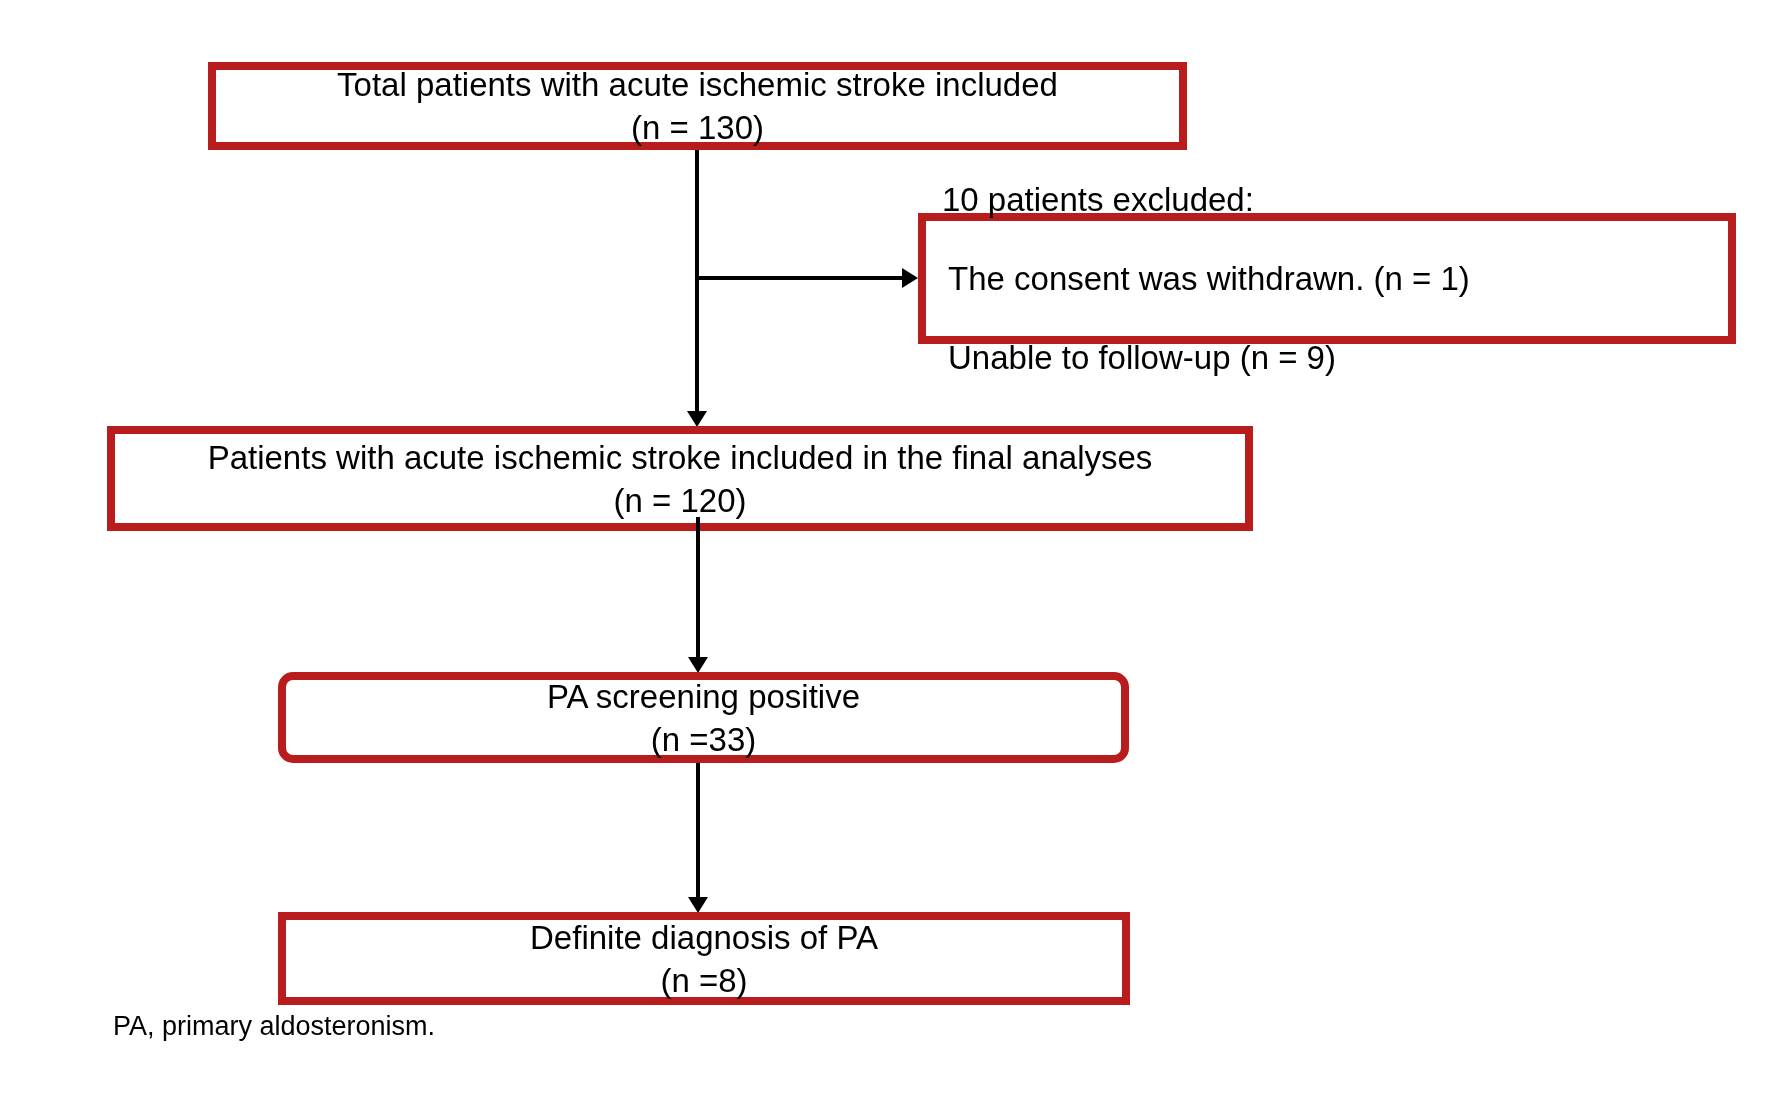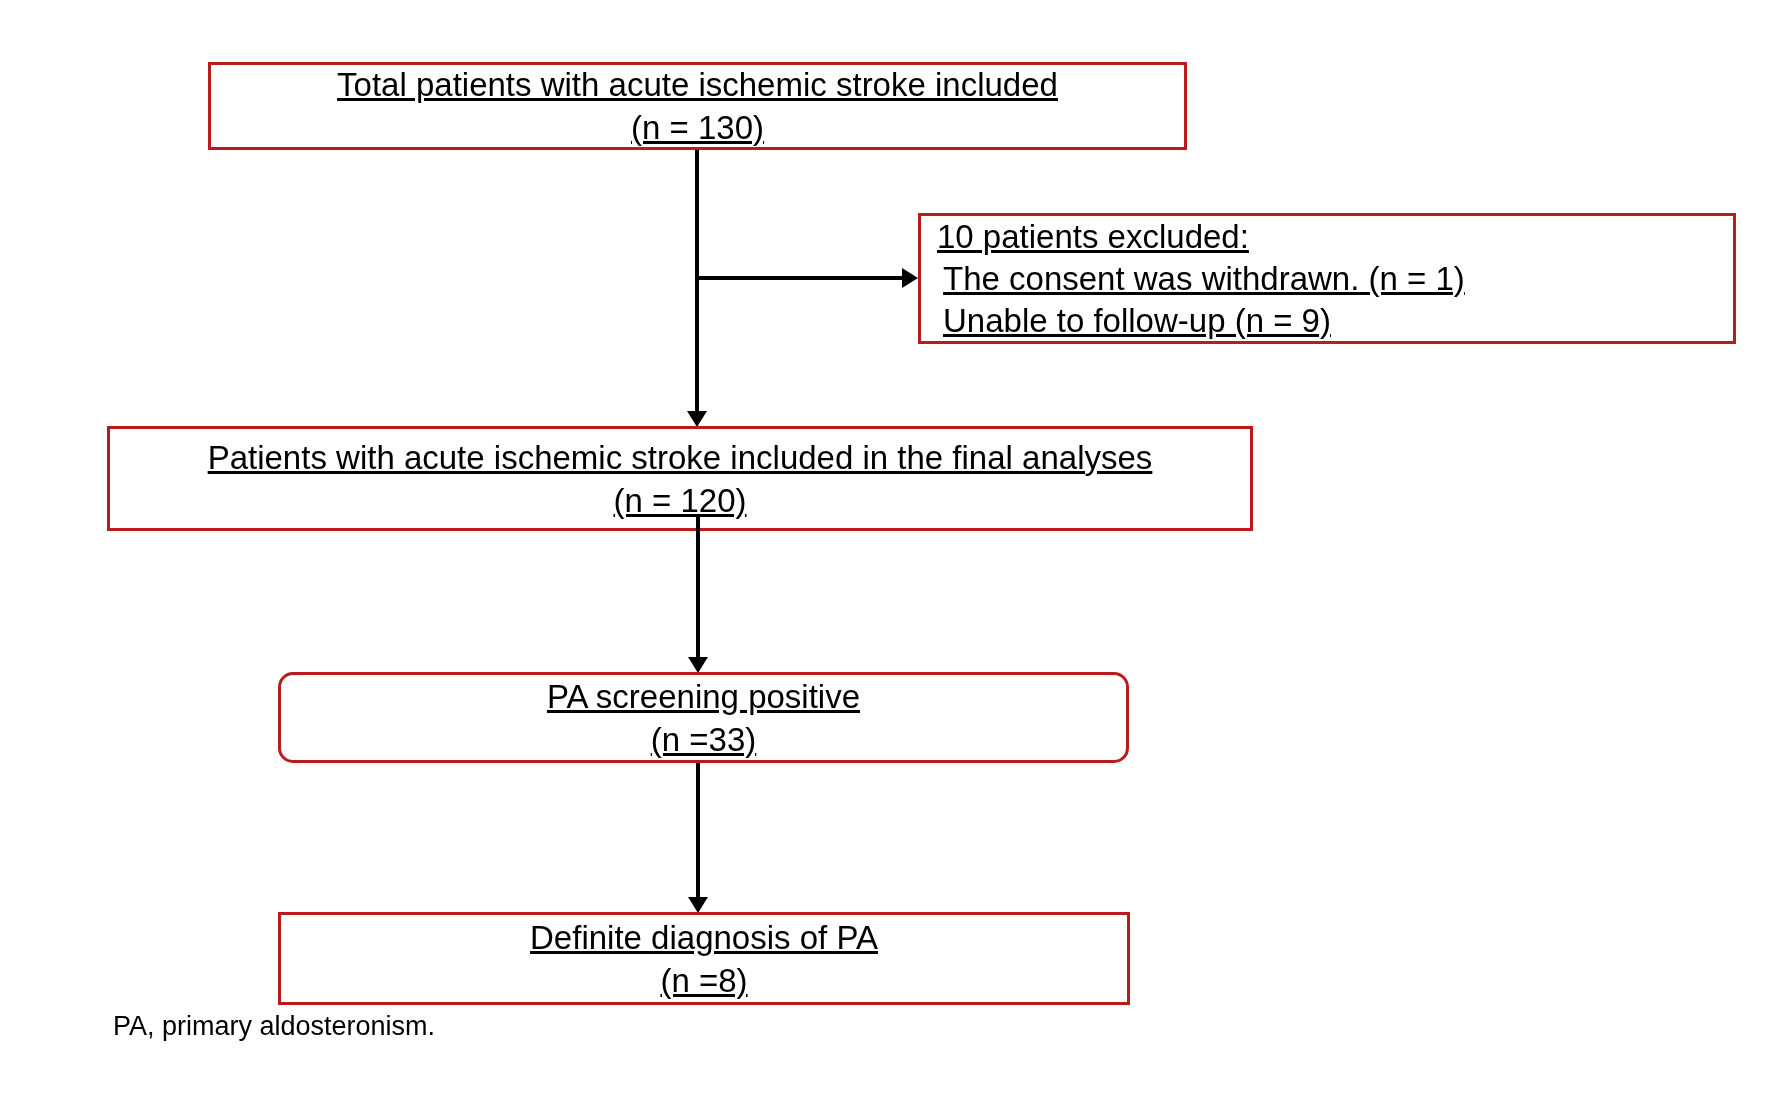--- a/index.html
+++ b/index.html
@@ -12,39 +12,38 @@
     width: 1772px;
     height: 1116px;
     background: #ffffff;
     color: #000000;
     font-family: "Liberation Sans", sans-serif;
     overflow: hidden;
   }
   .node {
     position: absolute;
     box-sizing: border-box;
-    border: 3px solid #b91c1c;
+    border: 8px solid #b91c1c;
     background: #ffffff;
     display: flex;
     flex-direction: column;
     justify-content: center;
     align-items: center;
     text-align: center;
     font-size: 33px;
     line-height: 43px;
-    text-decoration: underline;
   }
   .node.left-align {
     align-items: flex-start;
     text-align: left;
     line-height: 42px;
     padding: 2px 8px 2px 0;
   }
   .node.left-align .line          { padding-left: 16px; }
-  .node.left-align .line.indented { padding-left: 22px; }
+  .node.left-align .line.indented { padding-left: 22px; margin-top: 37px; }
   .vline, .hline {
     position: absolute;
     background: #000000;
   }
   .vline { width: 4px; }
   .hline { height: 4px; }
   .arrowhead-down {
     position: absolute;
     width: 0; height: 0;
     border-left: 10px solid transparent;

